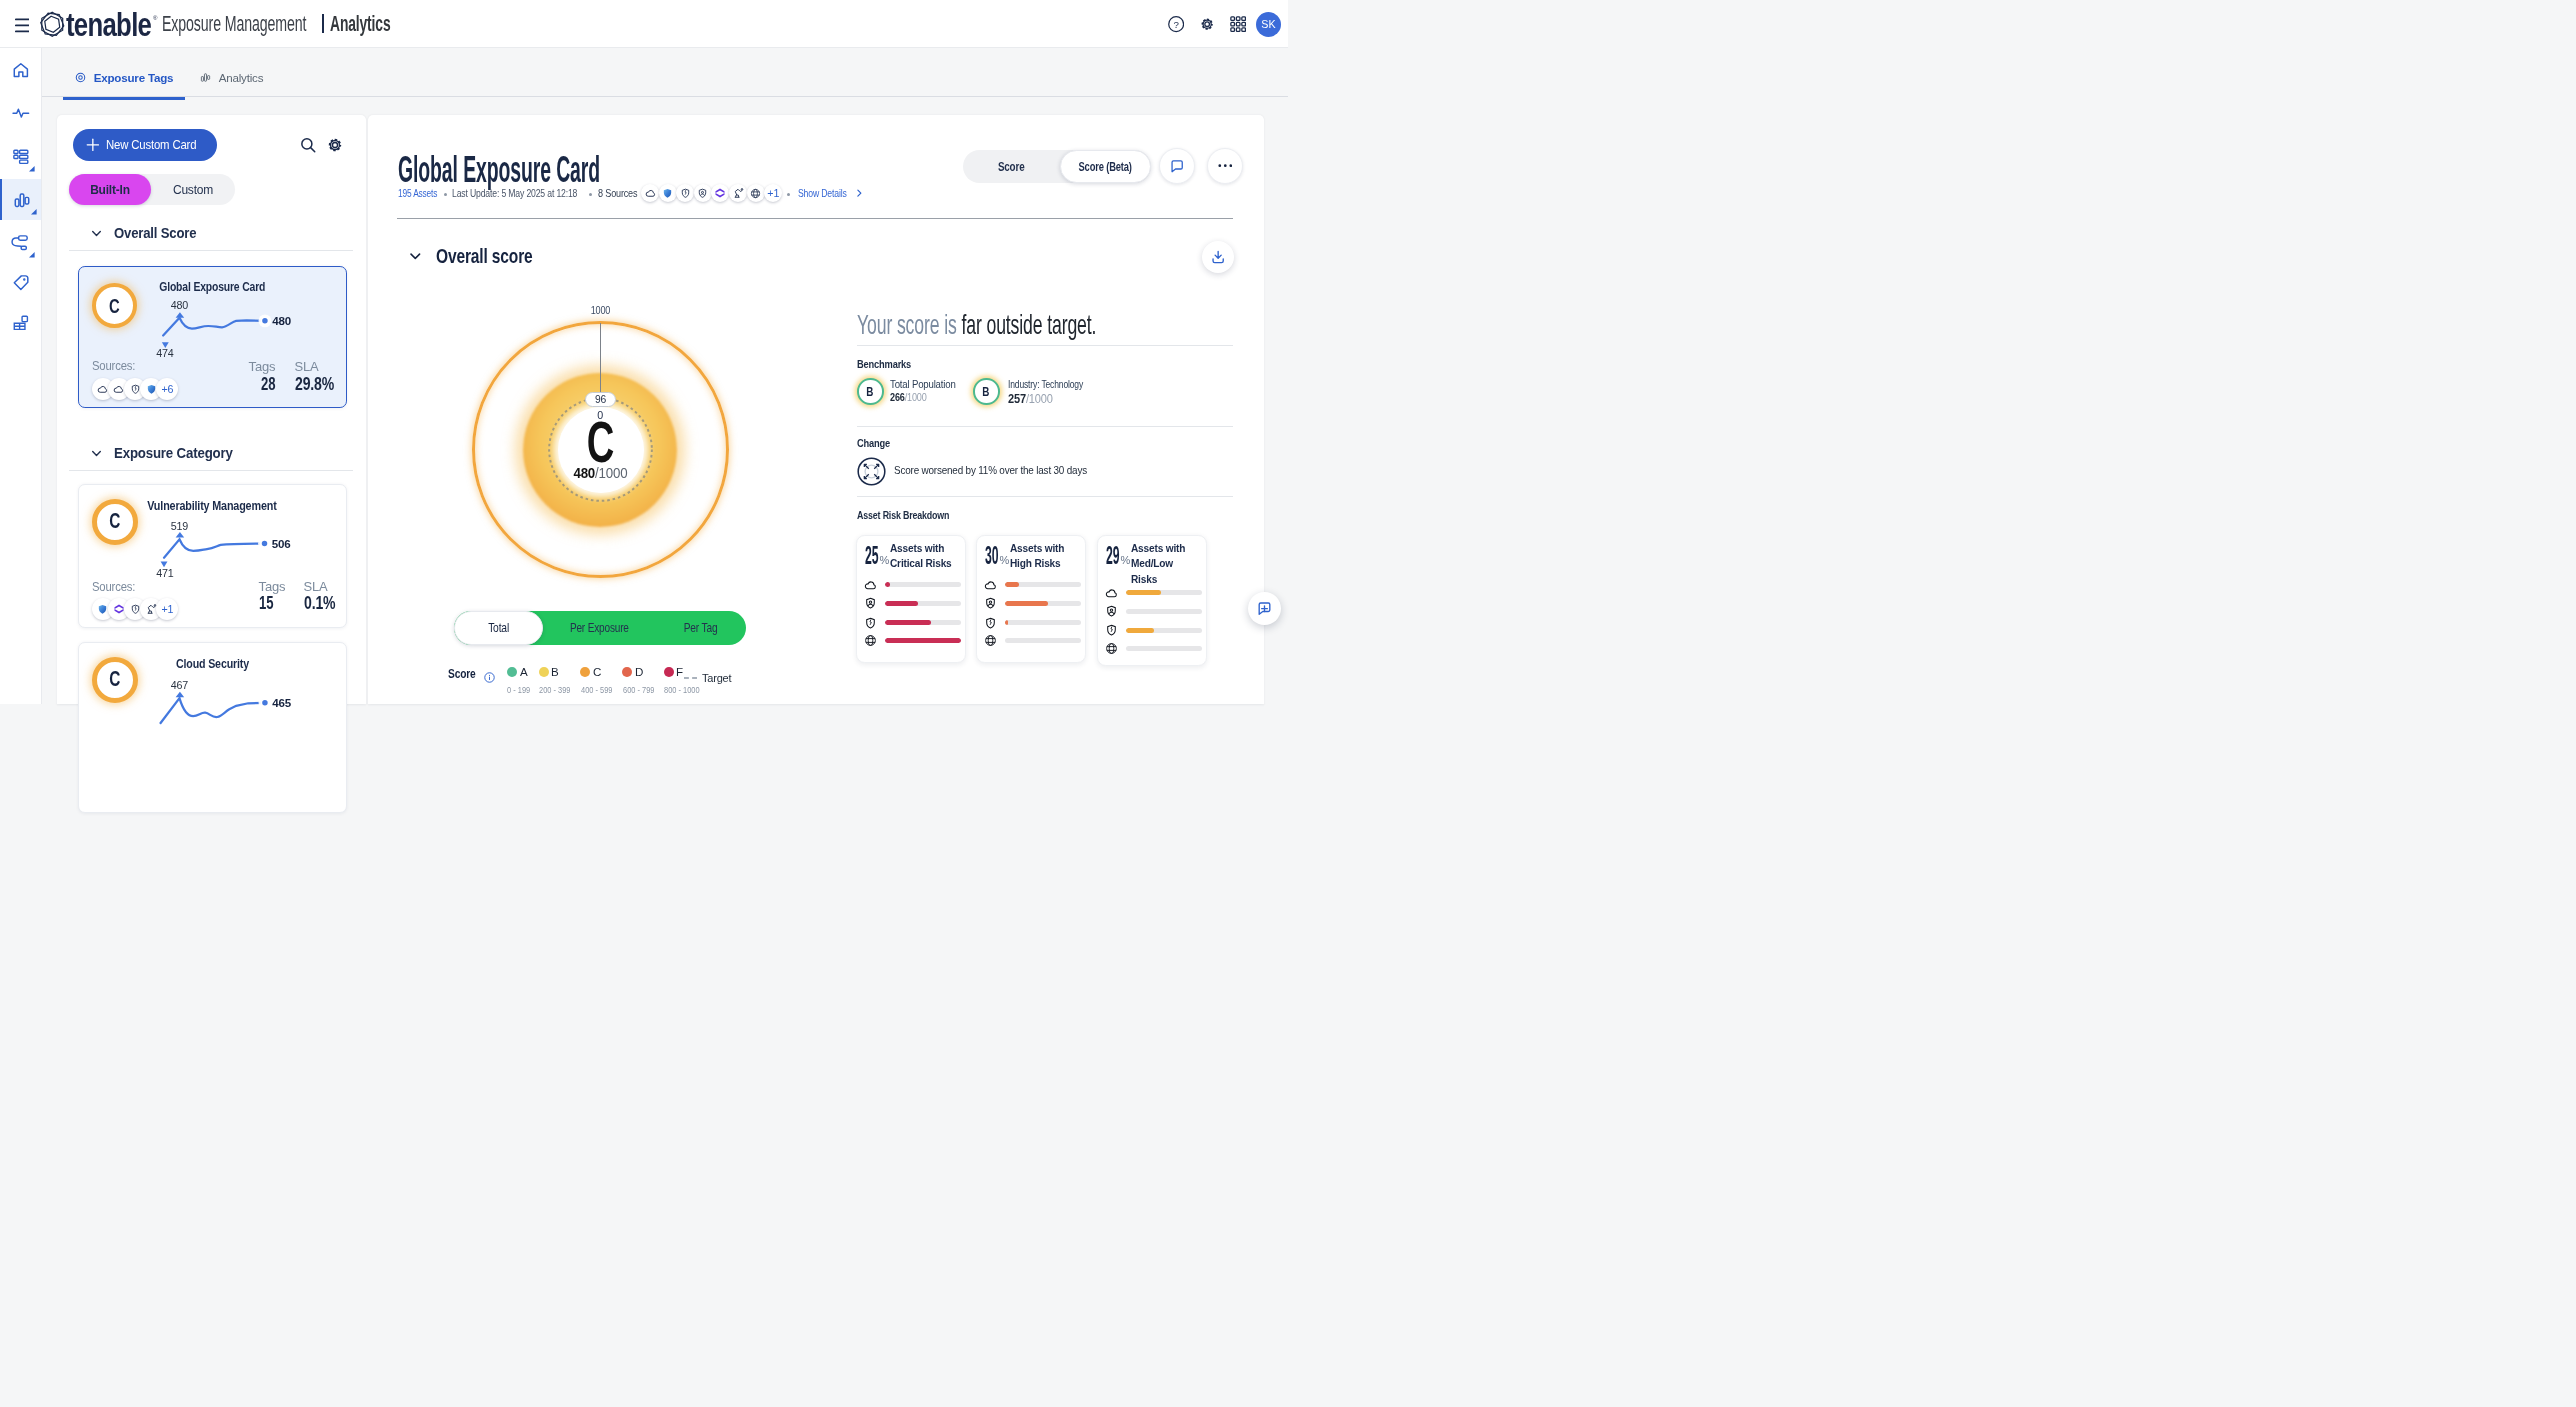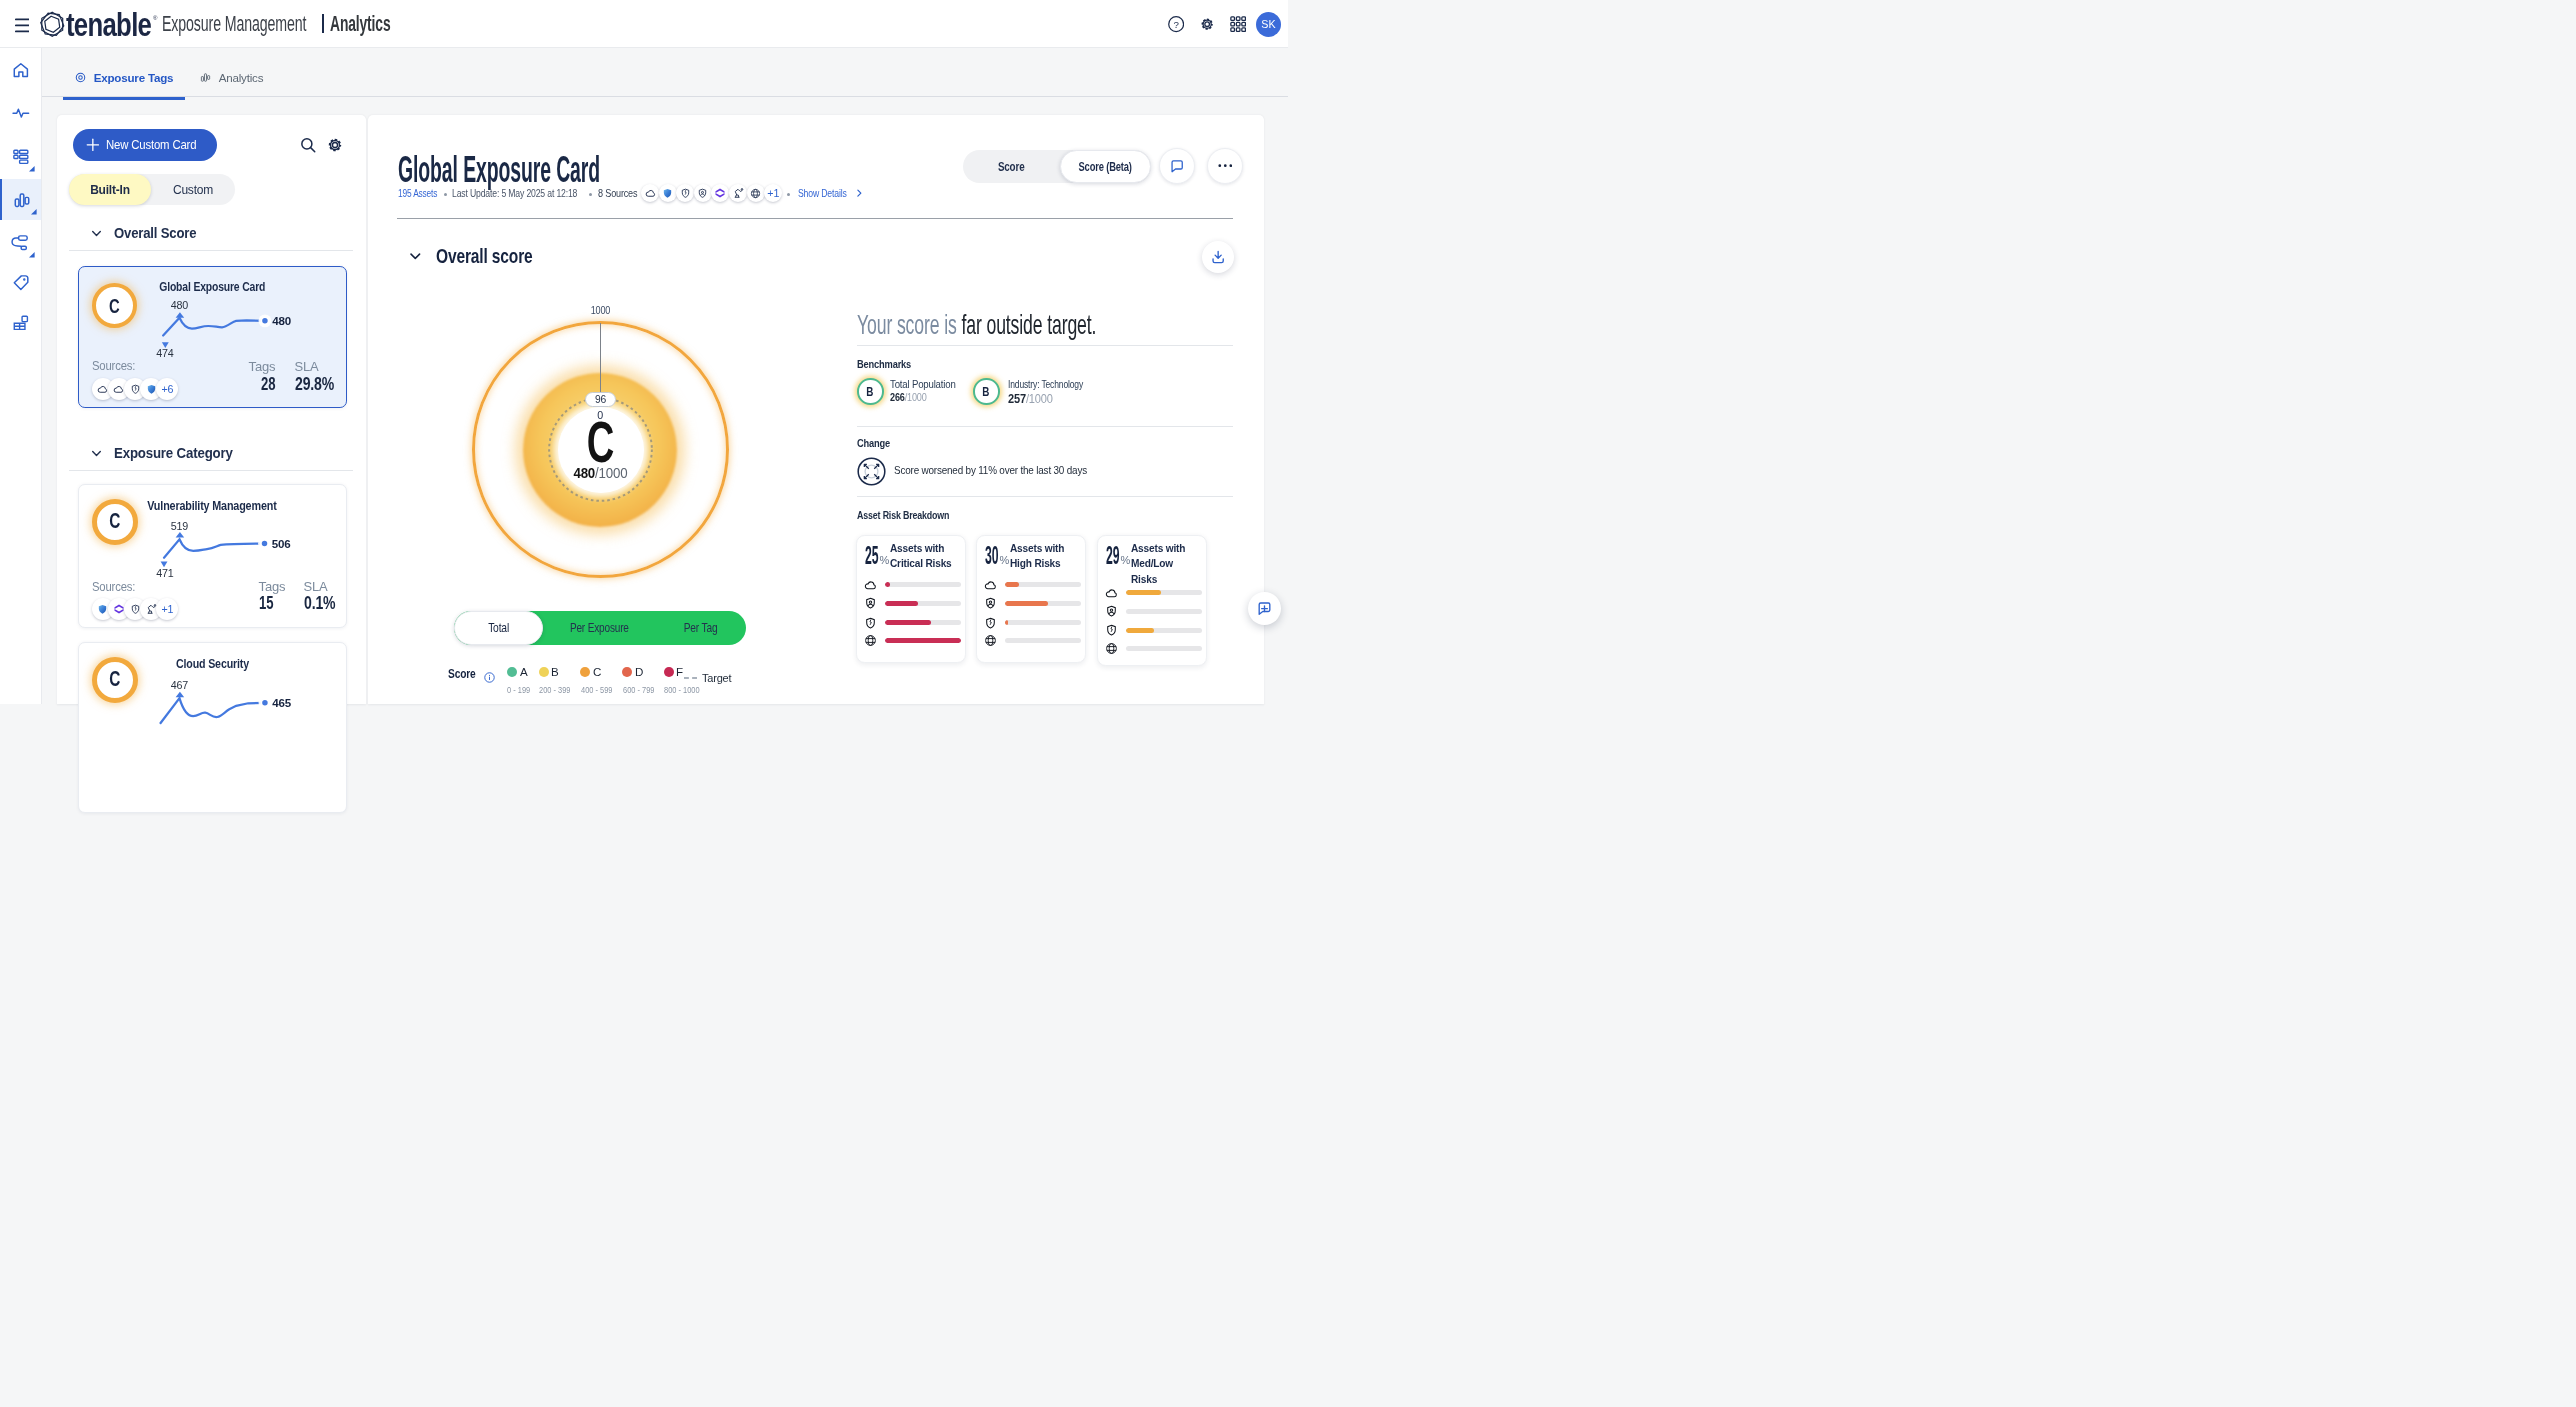--- a/index.html
+++ b/index.html
@@ -16,21 +16,21 @@
 
 #tabrow{position:absolute;left:42px;top:48px;width:1246px;height:52px;z-index:5}
 .tab{position:absolute;top:23px;font-size:11.6px;display:flex;align-items:center;gap:7.7px}
 #tabind{position:absolute;left:21.4px;top:49px;width:122px;height:2.6px;background:#2e62cd}
 
 #leftpanel{position:absolute;left:57px;top:115px;width:309px;height:589px;background:#fff;border-radius:5.1px 5.1px 0 0;box-shadow:0 0.9px 2.6px rgba(20,30,60,.07);z-index:6}
 #mainpanel{position:absolute;left:368px;top:115px;width:896px;height:589px;background:#fff;border-radius:5.1px 5.1px 0 0;box-shadow:0 0.9px 2.6px rgba(20,30,60,.07);z-index:6}
 
 #newbtn{position:absolute;left:16px;top:14px;width:144px;height:32px;border-radius:16.3px;background:#2e5bc7;color:#fff;font-size:12.4px;display:flex;align-items:center;justify-content:center;gap:6.9px}
 #toggle1{position:absolute;left:12px;top:59px;width:166px;height:31px;border-radius:15.4px;background:#f1f2f4}
-#toggle1 .on{position:absolute;left:0;top:0;width:82px;height:31px;border-radius:15.4px;background:#fef9c3;box-shadow:0 0.9px 3.4px rgba(30,40,70,.18);display:flex;align-items:center;justify-content:center;font-size:12px;color:#1f2c49;font-weight:700}
+#toggle1 .on{position:absolute;left:0;top:0;width:82px;height:31px;border-radius:15.4px;background:#d946ef;box-shadow:0 0.9px 3.4px rgba(30,40,70,.18);display:flex;align-items:center;justify-content:center;font-size:12px;color:#1f2c49;font-weight:700}
 #toggle1 .off{position:absolute;left:82px;top:0;width:84px;height:31px;display:flex;align-items:center;justify-content:center;font-size:12px;color:#24324e}
 .secthead{position:absolute;left:33px;font-size:14.6px;font-weight:700;color:#22304e;display:flex;align-items:center;gap:11px}
 .lhr{position:absolute;left:12px;width:284px;height:0.9px;background:#e3e6ea}
 .card{position:absolute;left:20.6px;width:269px;background:#fff;border:0.9px solid #e9ecf1;border-radius:6.9px;box-shadow:0 0.9px 3.4px rgba(25,35,65,.06)}
 .cardsel{background:#eaf1fc;border:0.9px solid #2e5bc7}
 .cbadge{position:absolute;border-radius:50%;background:#fff;display:flex;align-items:center;justify-content:center}
 .cardtitle{position:absolute;left:0;font-size:13px;font-weight:700;color:#1c2b4a;width:100%;text-align:center}
 .greylab{font-size:13px;color:#7c8b9d}
 .bignum{font-size:19px;font-weight:700;color:#1a2741}
 .srcrow{position:absolute;display:flex}

